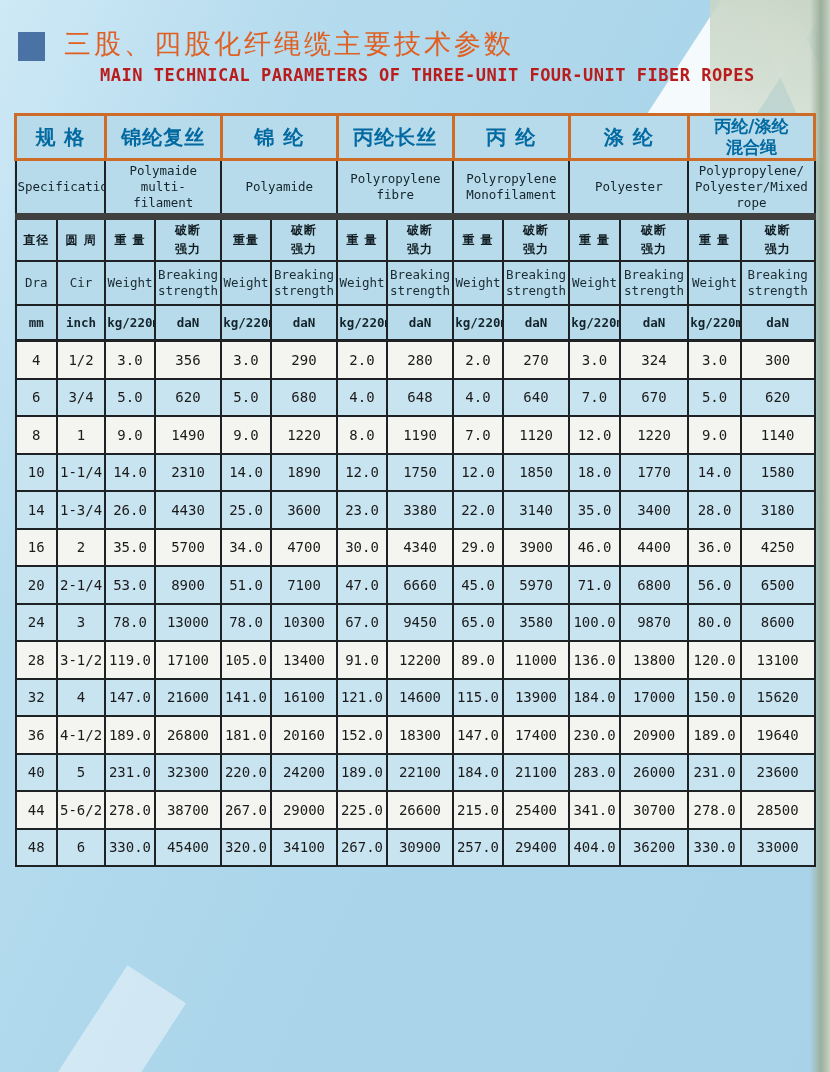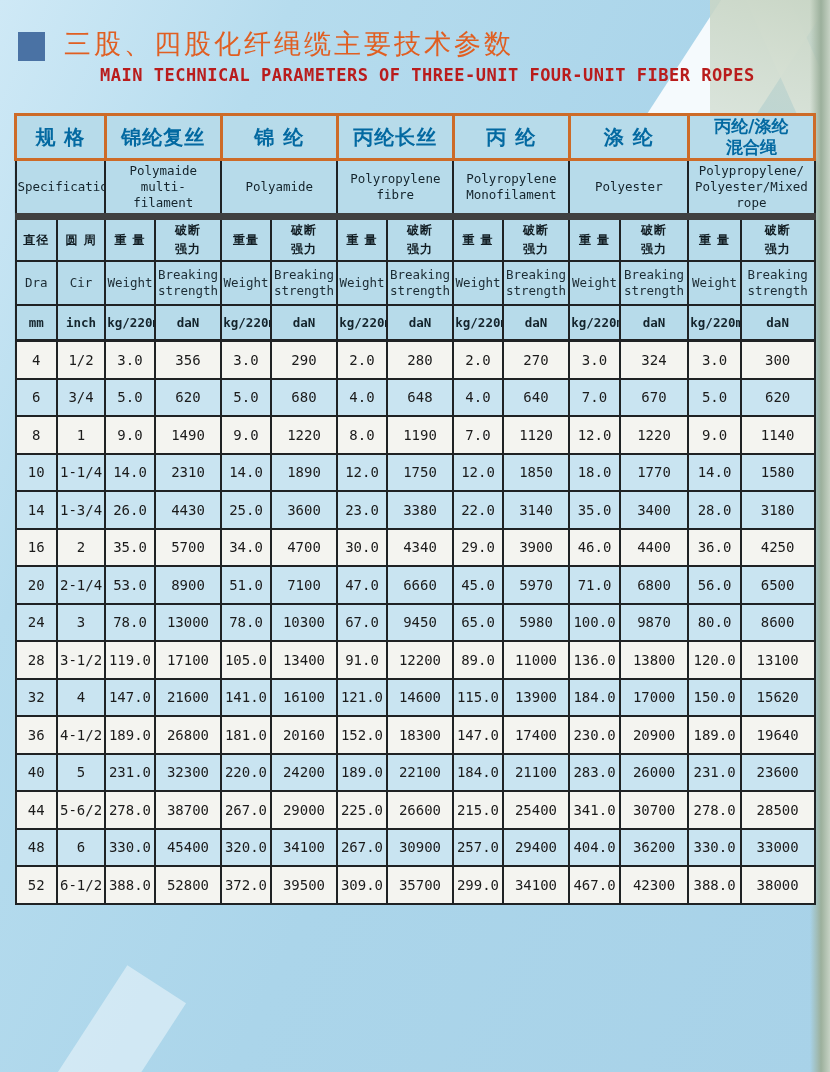--- a/index.html
+++ b/index.html
@@ -276,21 +276,21 @@
       <tr class="tint">
         <td>24</td>
         <td>3</td>
         <td>78.0</td>
         <td>13000</td>
         <td>78.0</td>
         <td>10300</td>
         <td>67.0</td>
         <td>9450</td>
         <td>65.0</td>
-        <td>5980</td>
+        <td>3580</td>
         <td>100.0</td>
         <td>9870</td>
         <td>80.0</td>
         <td>8600</td>
       </tr>
       <tr>
         <td>28</td>
         <td>3-1/2</td>
         <td>119.0</td>
         <td>17100</td>
@@ -378,30 +378,14 @@
         <td>34100</td>
         <td>267.0</td>
         <td>30900</td>
         <td>257.0</td>
         <td>29400</td>
         <td>404.0</td>
         <td>36200</td>
         <td>330.0</td>
         <td>33000</td>
       </tr>
-      <tr>
-        <td>52</td>
-        <td>6-1/2</td>
-        <td>388.0</td>
-        <td>52800</td>
-        <td>372.0</td>
-        <td>39500</td>
-        <td>309.0</td>
-        <td>35700</td>
-        <td>299.0</td>
-        <td>34100</td>
-        <td>467.0</td>
-        <td>42300</td>
-        <td>388.0</td>
-        <td>38000</td>
-      </tr>
     </tbody>
 </table>
 
 </body></html>

